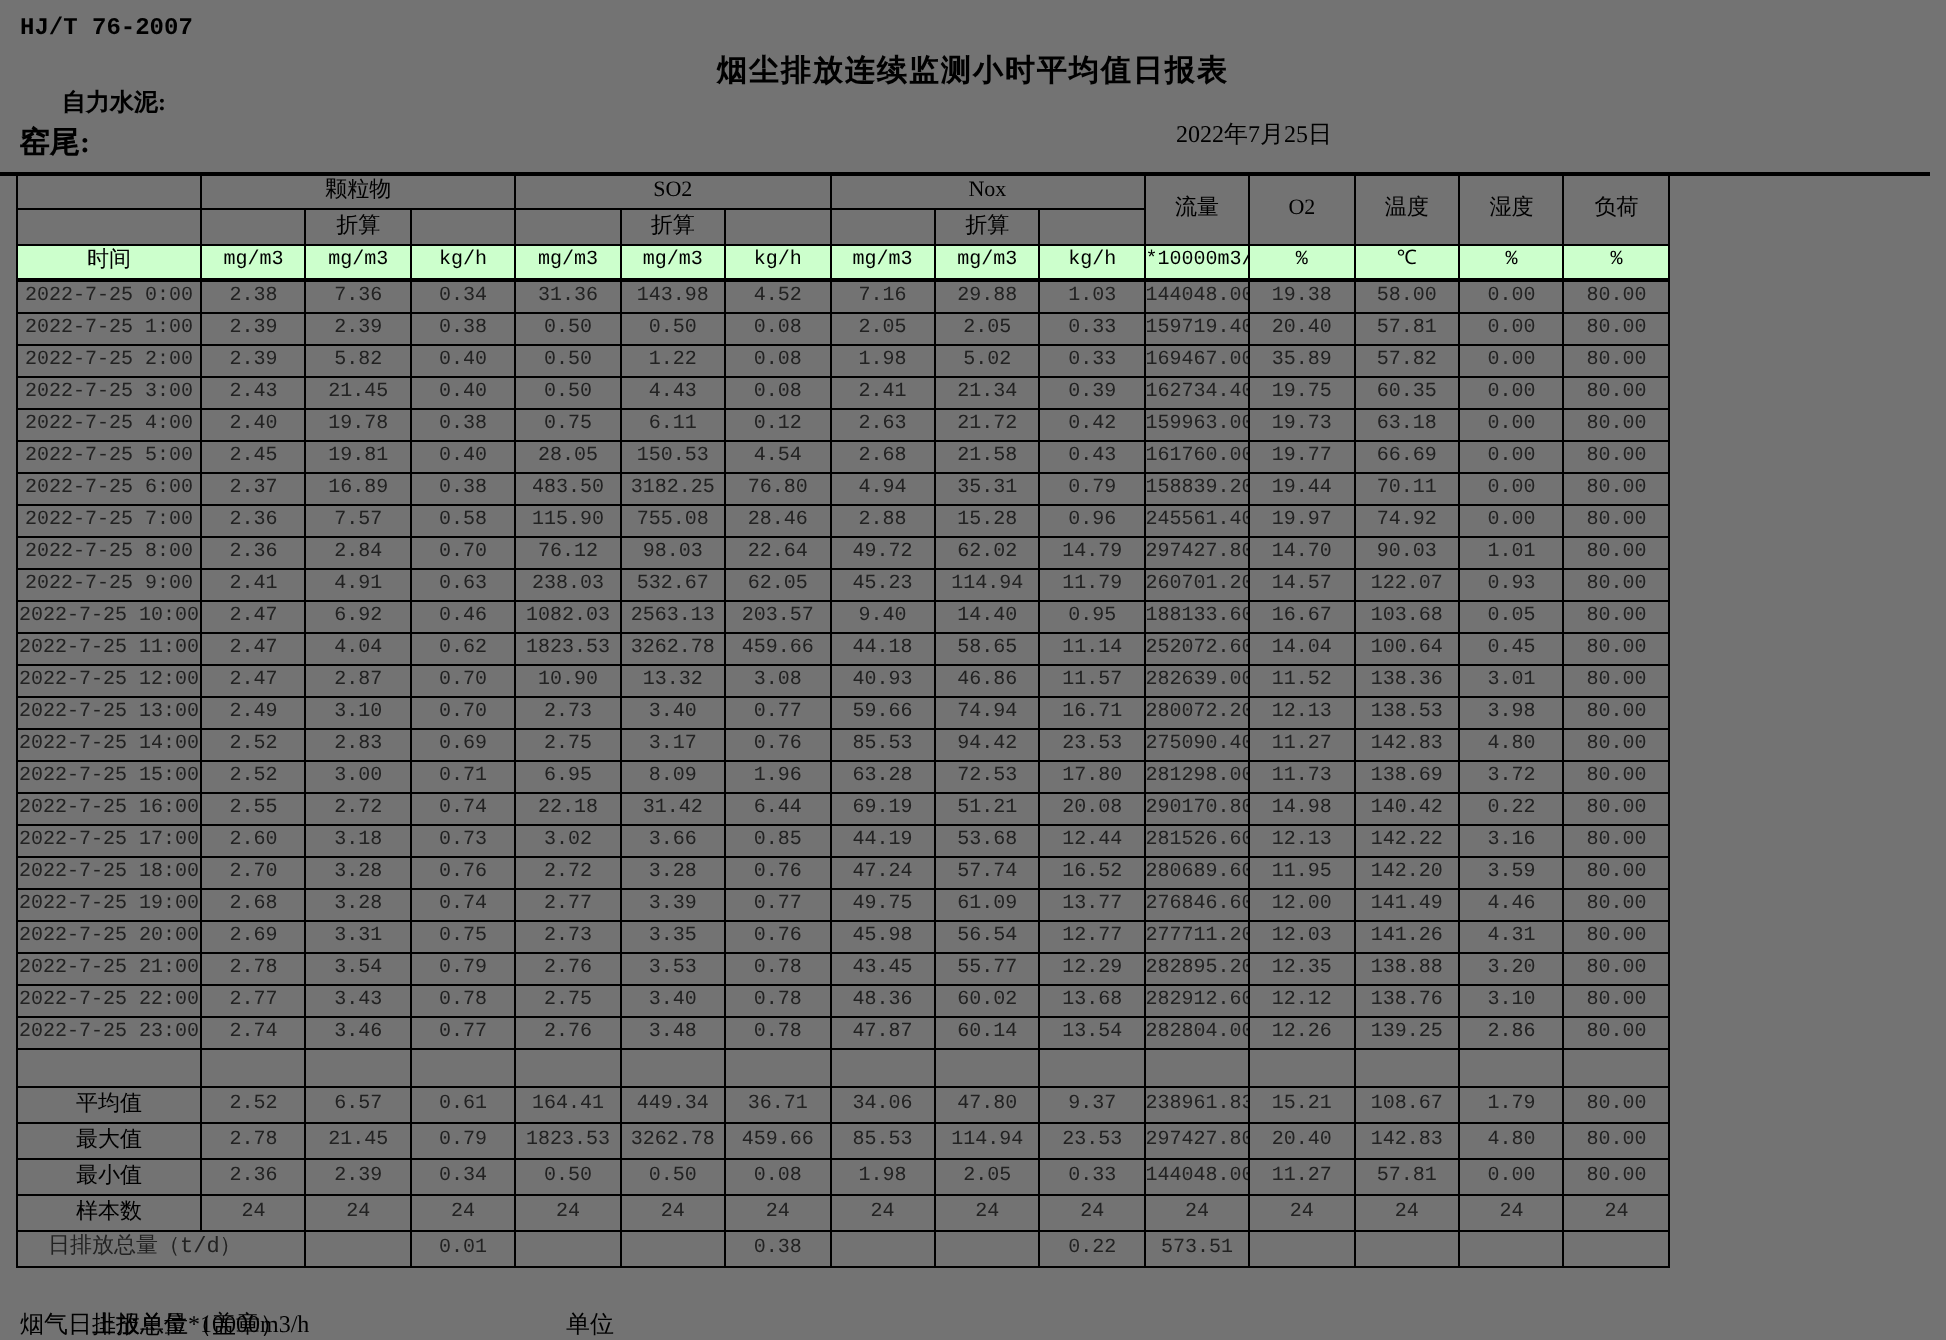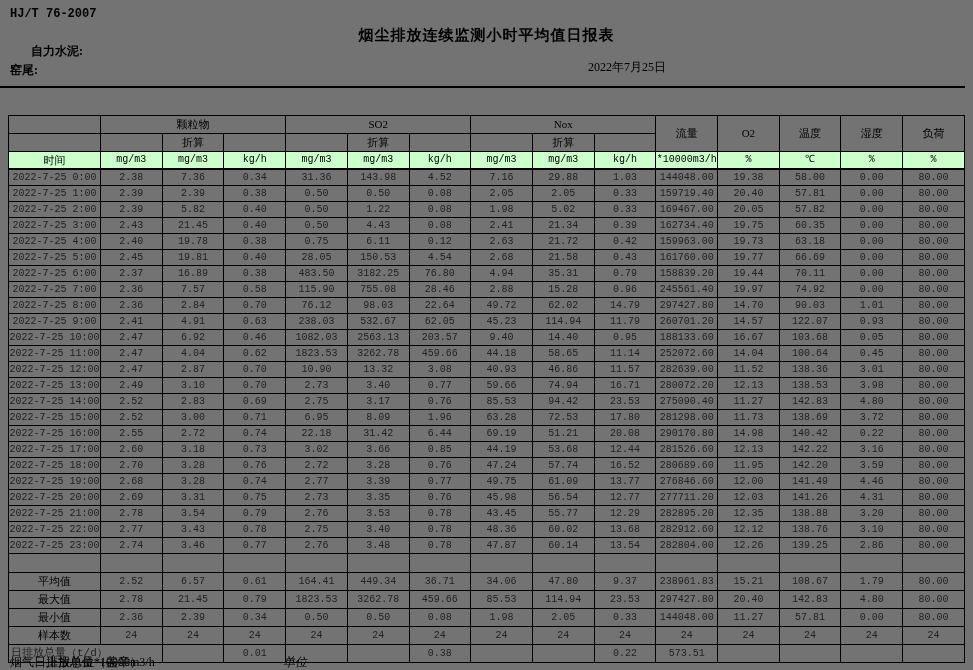--- a/index.html
+++ b/index.html
@@ -1,38 +1,38 @@
 <!DOCTYPE html>
 <html><head>
 <meta charset="utf-8">
 <style>
   html,body{margin:0;padding:0;background:#fff;}
   body{width:973px;height:670px;font-family:"Liberation Serif","DejaVu Serif",serif;color:#000;}
   .page{position:relative;width:973px;height:670px;overflow:hidden;background:#737373;}
   .doc-code{position:absolute;left:10px;top:7px;font-weight:bold;font-size:12px;font-family:"Liberation Mono",monospace;}
   .title{position:absolute;left:0;top:26px;width:973px;text-align:center;font-weight:bold;font-size:15px;letter-spacing:1px;}
   .company{position:absolute;left:10px;top:43px;font-weight:bold;font-size:12px;margin-left:21px;}
-  .location{position:absolute;left:10px;top:62px;font-weight:bold;font-size:12px;}
+  .location{position:absolute;left:10px;top:62px;font-weight:bold;font-size:15px;}
   .date{position:absolute;left:588px;top:59px;font-size:12px;}
   .topline{position:absolute;left:0;top:86px;width:965px;height:2px;background:#000;}
-  table.report{position:absolute;left:8px;top:86px;width:957px;border-collapse:collapse;table-layout:fixed;margin-top:29px;}
+  table.report{position:absolute;left:8px;top:86px;width:827px;border-collapse:collapse;table-layout:fixed;}
   table.report th,table.report td{border:1px solid #000;text-align:center;padding:0;font-weight:normal;
       white-space:nowrap;overflow:hidden;font-size:10px;line-height:1;}
   col.c-time{width:92px;}
   tr.group-row th{height:17px;font-size:11px;}
   tr.units-row th{background:#ccffcc;border-bottom:2px solid #000;height:16px;font-family:"Liberation Mono",monospace;}
-  tr.units-row th.time-h{font-family:Liberation Serif, serif;font-size:11px;}
+  tr.units-row th.time-h{font-family:Liberation Mono, monospace;font-size:11px;}
   tbody.rows td{height:15px;color:#222;font-family:"Liberation Mono",monospace;}
   tr.spacer-row td{height:18px;}
   tbody.sum td{height:17px;color:#222;font-family:"Liberation Mono",monospace;}
   tbody.sum td.sum-label{font-family:"Liberation Serif",serif;color:#000;font-size:11px;text-align:center;}
-  tbody.sum td.total-label{text-align:left;padding-left:2px;font-size:11px;}
+  tbody.sum td.total-label{text-align:left;padding-left:15px;font-size:11px;}
   .foot1{position:absolute;left:10px;top:654px;font-size:12px;}
   .foot2{position:absolute;left:10px;top:654px;font-size:12px;margin-left:36px;}
-  .foot3{position:absolute;left:283px;top:654px;font-size:12px;font-style:italic;}
+  .foot3{position:absolute;left:283px;top:654px;font-size:12px;}
 </style>
 </head>
 <body>
 
 <div class="page">
   <div class="doc-code">HJ/T 76-2007</div>
   <div class="title">烟尘排放连续监测小时平均值日报表</div>
   <div class="company">自力水泥:</div>
   <div class="location">窑尾:</div>
   <div class="date">2022年7月25日</div>
@@ -138,21 +138,21 @@
           <td>2.39</td>
           <td>5.82</td>
           <td>0.40</td>
           <td>0.50</td>
           <td>1.22</td>
           <td>0.08</td>
           <td>1.98</td>
           <td>5.02</td>
           <td>0.33</td>
           <td>169467.00</td>
-          <td>20.05</td>
+          <td>35.89</td>
           <td>57.82</td>
           <td>0.00</td>
           <td>80.00</td>
         </tr>
         <tr>
           <td>2022-7-25 3:00</td>
           <td>2.43</td>
           <td>21.45</td>
           <td>0.40</td>
           <td>0.50</td>

